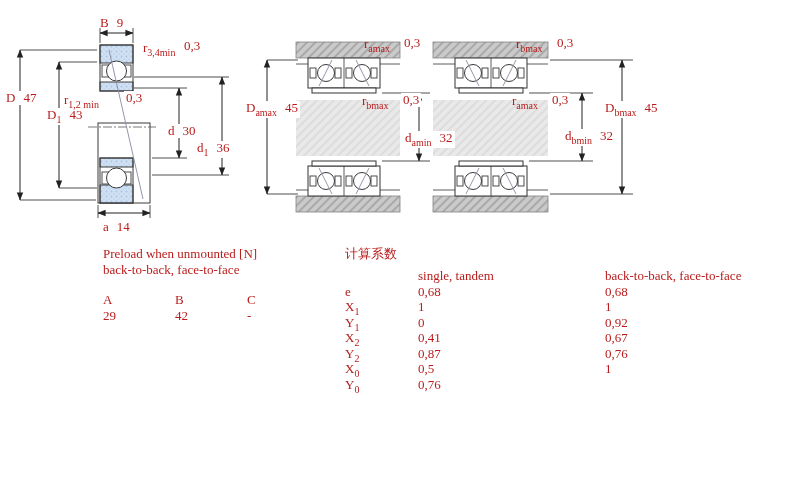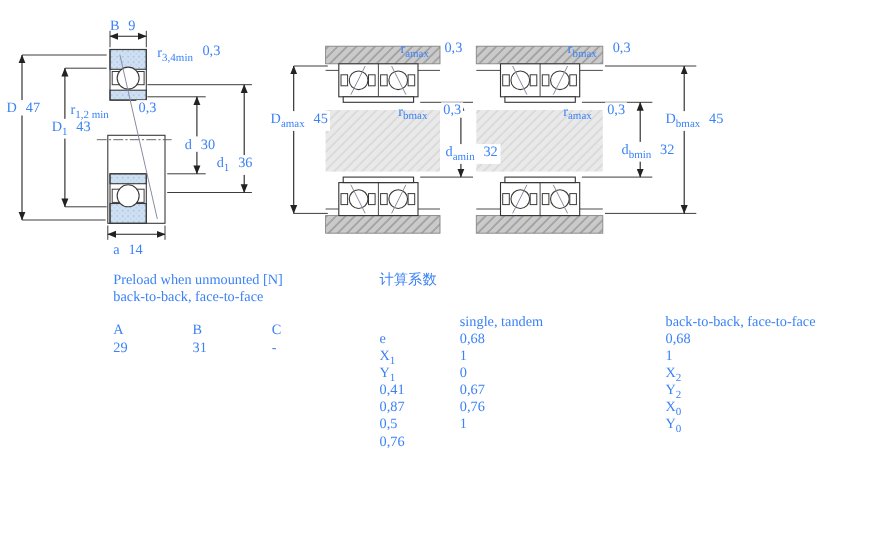--- a/index.html
+++ b/index.html
@@ -1,17 +1,17 @@
 <!DOCTYPE html>
 <html><head>
 <meta charset="utf-8">
 <style>
   html,body{margin:0;padding:0;background:#fff;}
   .canvas{position:relative;width:800px;height:500px;background:#fff;overflow:hidden;
-          font-family:"Liberation Serif",serif;color:#3b82f6;}
+          font-family:"Liberation Serif",serif;color:#b91c1c;}
   .art{position:absolute;left:0;top:0;}
   
   .oln{fill:none;stroke:#3a3a3a;stroke-width:1;}
   .blue{fill:url(#dotsBlue);stroke:#3a3a3a;stroke-width:1;}
   .wbox{fill:#fff;stroke:#3a3a3a;stroke-width:0.9;}
   .ball{fill:#fff;stroke:#3a3a3a;stroke-width:1;}
   .cl{stroke:#555;stroke-width:0.8;stroke-dasharray:9 2 2 2;}
   .diag{stroke:#8a8aa0;stroke-width:0.9;}
   .ext{stroke:#222;stroke-width:0.8;}
   .dml{stroke:#222;stroke-width:1;marker-start:url(#arr);marker-end:url(#arr);}
@@ -22,21 +22,21 @@
   
   .dim{position:absolute;font-size:13px;line-height:14px;white-space:nowrap;}
   .dim sub{font-size:10px;line-height:10px;}
   .dim .val{margin-left:8px;}
   .wbg{background:#fff;padding:0 2px;}
   
   .tbl{position:absolute;font-size:13px;line-height:16px;}
   .t-title{font-weight:normal;white-space:nowrap;}
   .grid3{display:grid;}
   .preload-grid{grid-template-columns:72px 72px 60px;margin-top:14px;}
-  .factors-grid{grid-template-columns:73px 187px 190px;margin-top:22px;}
+  .factors-grid{grid-template-columns:73px 187px 190px;margin-top:6px;}
   .cell{line-height:15.5px;height:15.5px;white-space:nowrap;}
   .cell sub{font-size:10px;}
 </style>
 </head>
 <body>
 
 <div class="canvas">
 
   <svg class="art" width="800" height="500" viewBox="0 0 800 500">
     <defs>
@@ -255,21 +255,21 @@
   </div>
 
   <div class="tbl" style="left:103px;top:246px">
     <div class="t-title">Preload when unmounted [N]</div>
     <div>back-to-back, face-to-face</div>
     <div class="grid3 preload-grid">
       <div class="cell">A</div>
       <div class="cell">B</div>
       <div class="cell">C</div>
       <div class="cell">29</div>
-      <div class="cell">31</div>
+      <div class="cell">42</div>
       <div class="cell">-</div>
     </div>
   </div>
 
   <div class="tbl" style="left:345px;top:246px">
     <div class="t-title">计算系数</div>
     <div class="grid3 factors-grid">
       <div class="cell"></div>
       <div class="cell">single, tandem</div>
       <div class="cell">back-to-back, face-to-face</div>
@@ -277,20 +277,21 @@
       <div class="cell"><span>e</span><sub></sub></div>
       <div class="cell">0,68</div>
       <div class="cell">0,68</div>
 
       <div class="cell"><span>X</span><sub>1</sub></div>
       <div class="cell">1</div>
       <div class="cell">1</div>
 
       <div class="cell"><span>Y</span><sub>1</sub></div>
       <div class="cell">0</div>
+      <div class="cell">0,92</div>
 
       <div class="cell"><span>X</span><sub>2</sub></div>
       <div class="cell">0,41</div>
       <div class="cell">0,67</div>
 
       <div class="cell"><span>Y</span><sub>2</sub></div>
       <div class="cell">0,87</div>
       <div class="cell">0,76</div>
 
       <div class="cell"><span>X</span><sub>0</sub></div>

